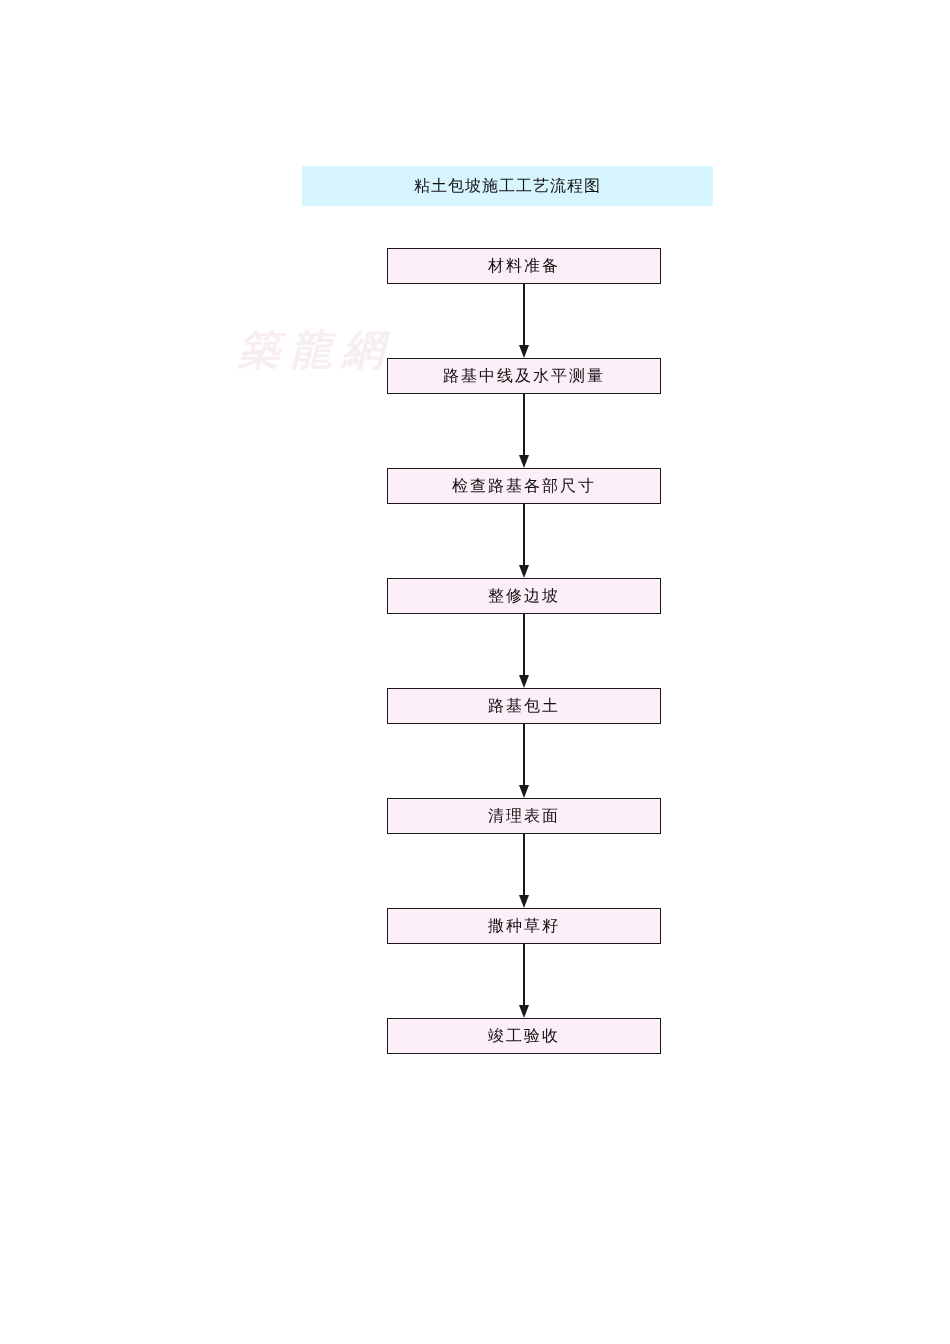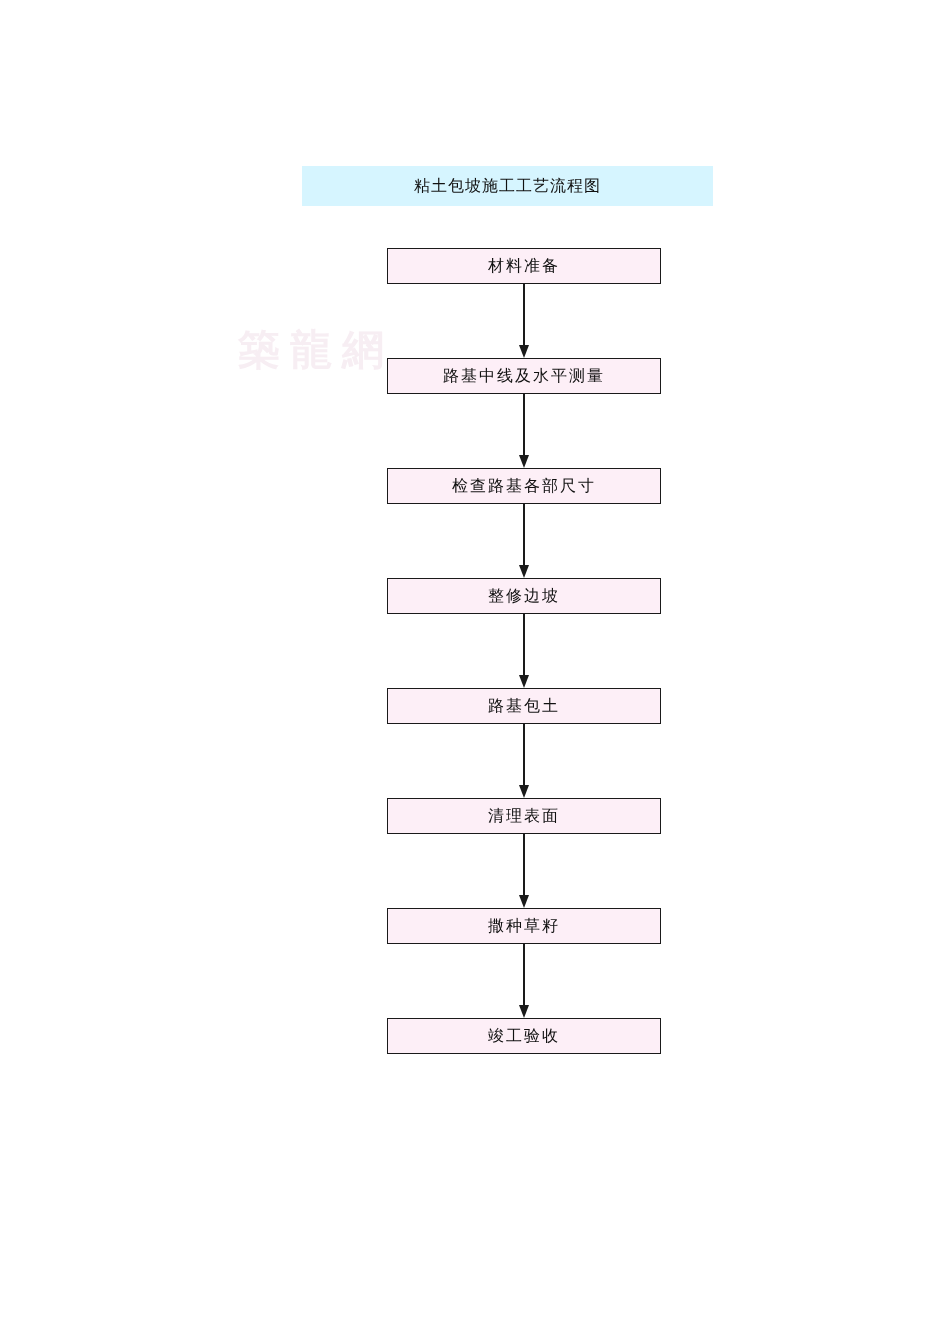--- a/index.html
+++ b/index.html
@@ -30,20 +30,21 @@
     left: 238px;
     top: 322px;
     font-size: 42px;
     letter-spacing: 10px;
     color: #f7eef3;
     font-family: "DejaVu Serif", "Liberation Serif", serif;
     font-weight: 700;
     white-space: nowrap;
     user-select: none;
     pointer-events: none;
+    font-style: italic;
   }
 
   
   #title-banner {
     position: absolute;
     left: 302px;
     top: 166px;
     width: 411px;
     height: 40px;
     background: #d6f5ff;

